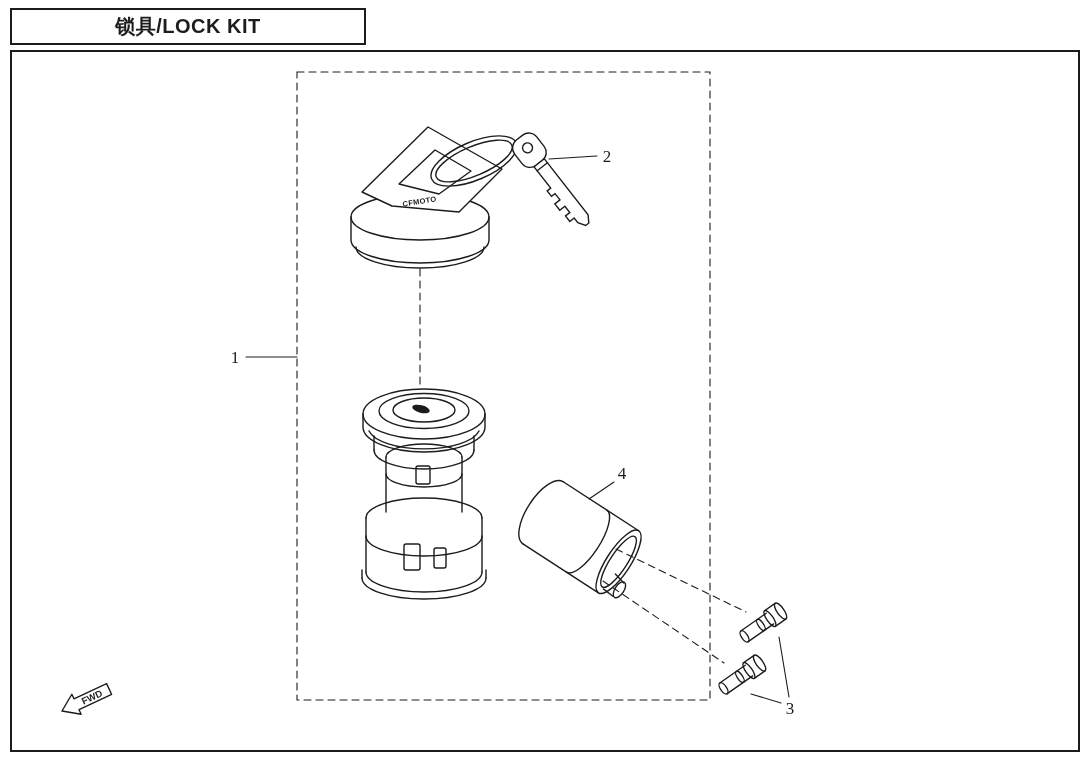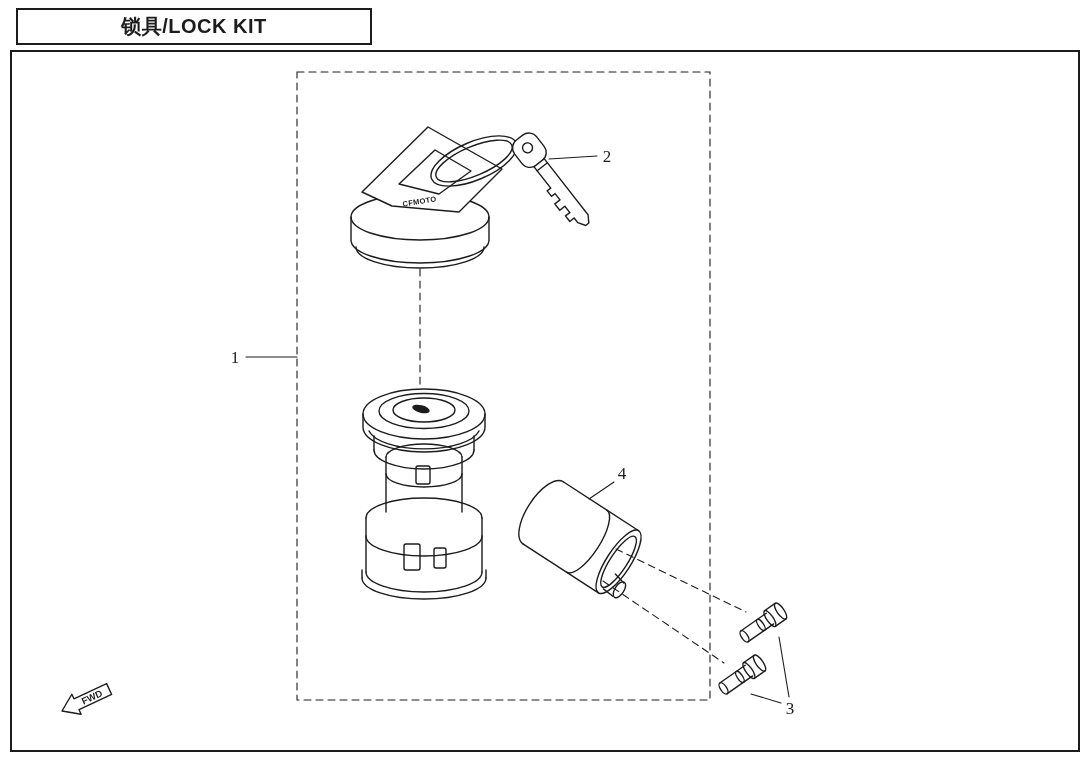--- a/index.html
+++ b/index.html
@@ -6,21 +6,21 @@
     --color-line:#1c1c1c;
     --color-background:#ffffff;
   }
   *{margin:0;padding:0;box-sizing:border-box;}
   body{background:#e8e8e8;font-family:"Liberation Sans",sans-serif;}
   .page{
     position:relative;width:1090px;height:760px;
     background:var(--color-background);overflow:hidden;
   }
   .title-box{
-    position:absolute;left:16px;top:8px;width:356px;height:37px;
+    position:absolute;left:10px;top:8px;width:356px;height:37px;
     border:2px solid var(--color-line);
     display:flex;align-items:center;justify-content:center;
     background:var(--color-background);
   }
   .title-box .title{
     font-size:20px;font-weight:700;letter-spacing:.5px;color:var(--color-line);
     font-family:"Liberation Sans",sans-serif;
   }
   .frame{
     position:absolute;left:10px;top:50px;width:1070px;height:702px;

